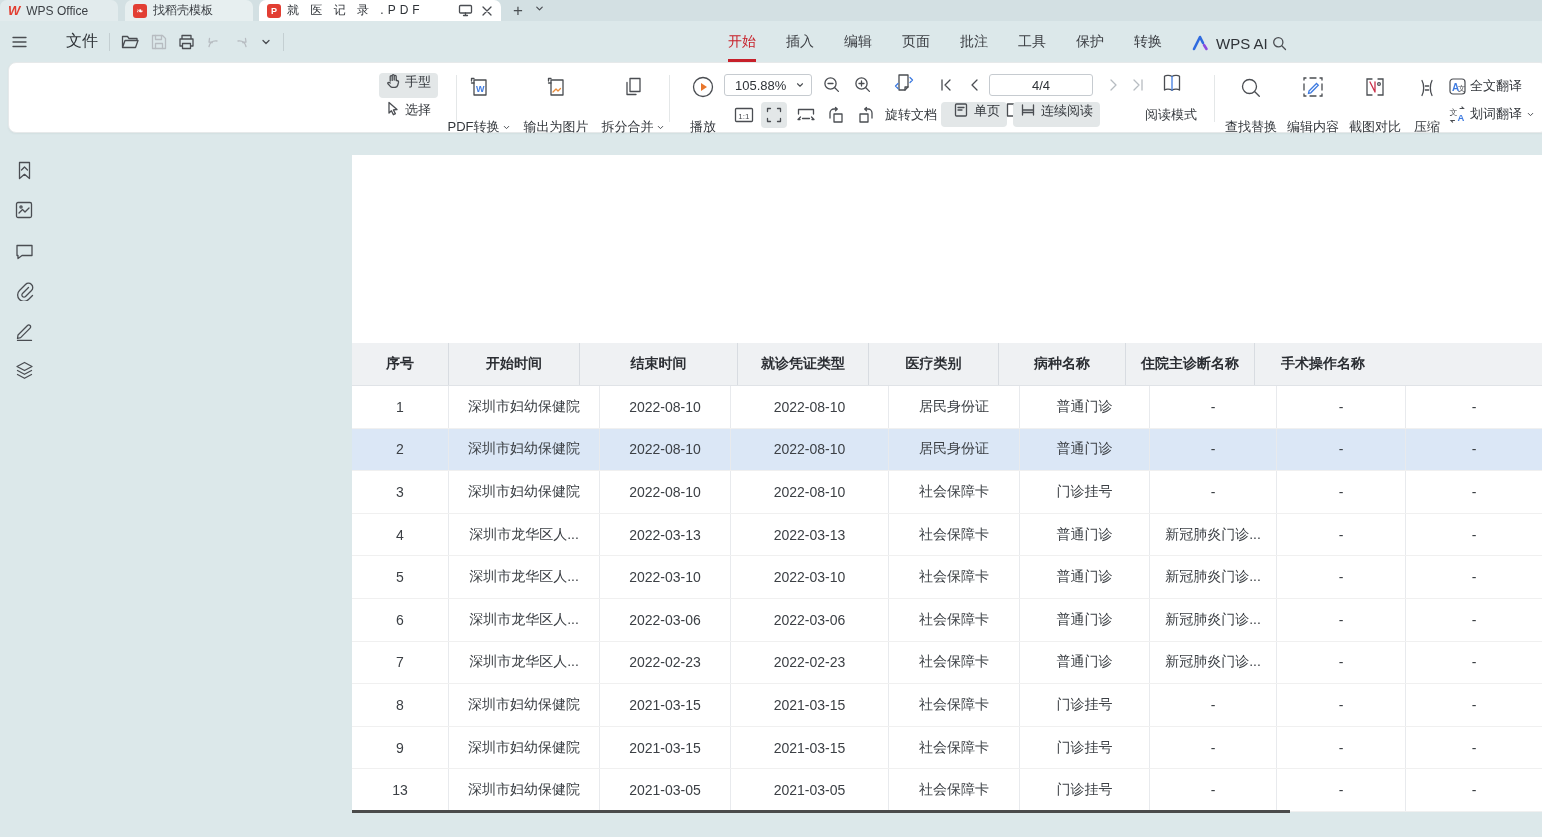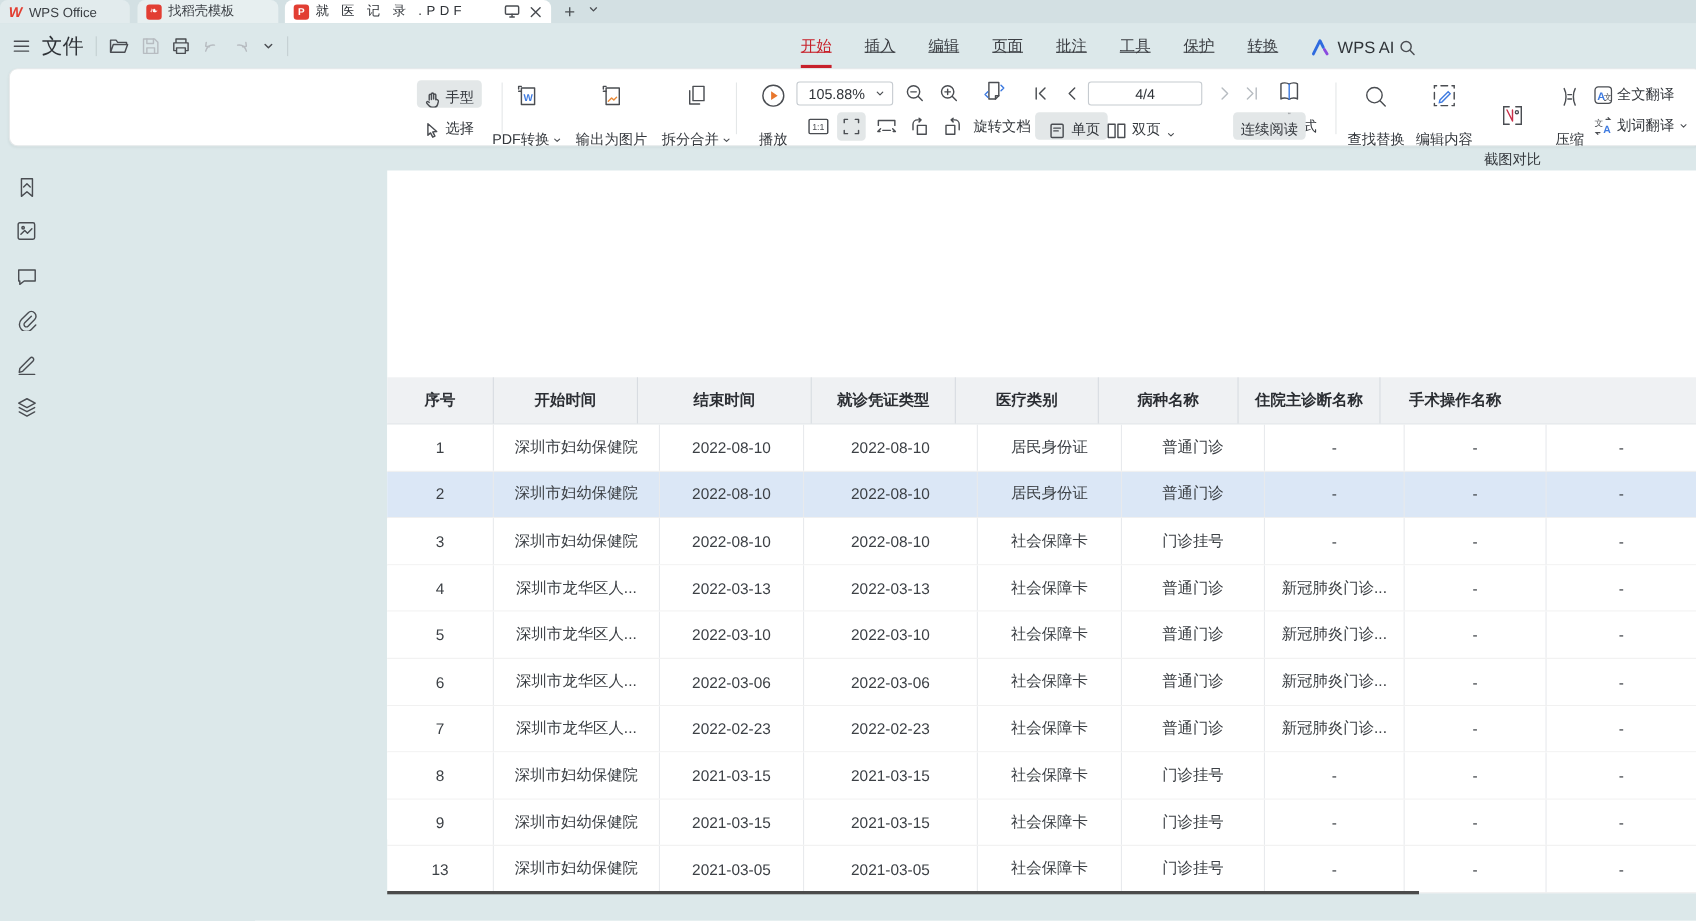--- a/index.html
+++ b/index.html
@@ -18,34 +18,34 @@
             font-weight:bold; display:flex; align-items:center; justify-content:center; flex:0 0 auto; }
   .doctitle { letter-spacing:4px; font-size:12px; color:#2f3338; white-space:nowrap; overflow:hidden; flex:1; }
   .tab-tools { display:flex; align-items:center; gap:8px; margin-left:auto; }
   .newtab { position:absolute; left:508px; top:0px; font-size:17px; color:#4b5054; width:20px; height:21px;
             display:flex; align-items:center; justify-content:center; }
   .tabchev { position:absolute; left:534px; top:3px; }
 
   
   .menurow { position:absolute; left:0; top:21px; width:100%; height:41px; }
   .filegrp { position:absolute; left:12px; top:0; height:41px; display:flex; align-items:center; gap:11px; }
-  .filelabel { font-size:19px; color:#2f3338; }
+  .filelabel { font-size:16px; color:#2f3338;margin-left:28px; }
   .vsep { width:1px; height:18px; background:#c4cfd2; }
   .ribbon { position:absolute; left:728px; top:0; height:41px; display:flex; align-items:stretch; gap:30px; }
-  .rtab { display:flex; align-items:center; font-size:14px; color:#3a3d42; border-bottom:3px solid transparent; padding-top:3px; cursor:default;text-decoration:underline; }
+  .rtab { display:flex; align-items:center; font-size:14px; color:#3a3d42; border-bottom:3px solid transparent; padding-top:3px; cursor:default; }
   .rtab.active { color:#c7202a; border-bottom-color:#c7202a; }
   .ai { display:flex; align-items:center; gap:6px; font-size:15px; color:#2f3338; padding-top:3px; }
   .ribbon-search { display:flex; align-items:center; padding-top:3px; }
 
   
   .toolbar { position:absolute; left:8px; top:62px; width:1540px; height:71px; background:#fff;
              border:1px solid #e6e9ea; border-radius:8px; box-shadow:0 1px 2px rgba(60,80,90,.06); }
   .tb { position:absolute; font-size:13px; color:#33373c; }
   .chip { background:#e3e7e8; border-radius:4px; }
-  .hgrp { display:flex; align-items:flex-end; gap:5px; padding:0 7px; height:25px; }
+  .hgrp { display:flex; align-items:flex-start; gap:5px; padding:0 7px; height:25px; }
   .vbtn { position:absolute; text-align:center; font-size:13px; color:#33373c; }
   .vbtn .ictop { height:27px; display:flex; align-items:flex-end; justify-content:center; }
   .vbtn .lbl { margin-top:19px; white-space:nowrap; display:inline-flex; align-items:center; gap:2px; }
   .tsep { position:absolute; top:12px; width:1px; height:47px; background:#e4e7e8; }
   .inputbox { position:absolute; height:22px; border:1px solid #c6cbd0; border-radius:3px; background:#fff;
               display:flex; align-items:center; font-size:13px; color:#2f3338; }
   .sbtn { position:absolute; width:26px; height:26px; display:flex; align-items:center; justify-content:center; border-radius:4px; }
   .rowlbl { position:absolute; font-size:13px; color:#33373c; height:26px; display:flex; align-items:center; gap:4px; }
 
   
@@ -334,21 +334,21 @@
   <div class="hgrp tb" style="left:990px; top:39px;">
     <svg class="ic" width="18" height="16" viewBox="0 0 18 16">
       <rect x="1.5" y="2" width="6.2" height="12"></rect>
         <rect x="10.3" y="2" width="6.2" height="12"></rect>
     </svg>
     <span>双页</span>
     <svg class="ic" width="9" height="9" viewBox="0 0 12 12">
         <path d="M3 4.5l3 3 3-3"></path>
       </svg>
   </div>
-  <div class="chip hgrp tb" style="left:1112px; top:39px;flex-direction:column;">
+  <div class="chip hgrp tb" style="left:1004px; top:39px;">
     <svg class="ic" width="16" height="16" viewBox="0 0 16 16">
       <path d="M2.5 3v10M13.5 3v10M2.5 8h11M2.5 10.5h11"></path>
     </svg>
     <span>连续阅读</span>
   </div>
 
   <div class="tsep" style="left:1205px;"></div>
 
   <div class="vbtn" style="left:1212px; top:9px; width:60px;">
     <div class="ictop">
@@ -365,21 +365,21 @@
     <div class="ictop">
       <svg width="24" height="24" viewBox="0 0 24 24" fill="none" stroke-linecap="round">
         <path d="M3 5V3h2M19 3h2v2M3 19v2h2M19 21h2v-2M9 3h6M9 21h6M3 9v6M21 9v6" stroke="#4a4d52" stroke-width="1.3"></path>
         <path d="M8 16l7.5-7.5 1.8 1.8L9.8 17.8 7.5 18.3z" stroke="#3f7be0" stroke-width="1.3"></path>
       </svg>
     </div>
     <div class="lbl">
         <span>编辑内容</span>
       </div>
   </div>
-  <div class="vbtn" style="left:1336px; top:27px; width:60px;">
+  <div class="vbtn" style="left:1336px; top:9px; width:60px;">
     <div class="ictop">
       <svg width="24" height="24" viewBox="0 0 24 24" fill="none" stroke-linecap="round">
         <path d="M9 4H4v16h5M15 4h5v16h-5" stroke="#4a4d52" stroke-width="1.3"></path>
         <path d="M7 7l5 10M12 7v10" stroke="#c9304a" stroke-width="1.3"></path>
         <circle cx="16" cy="9" r="1.4" stroke="#4a4d52" stroke-width="1.2"></circle>
       </svg>
     </div>
     <div class="lbl">
         <span>截图对比</span>
       </div>

